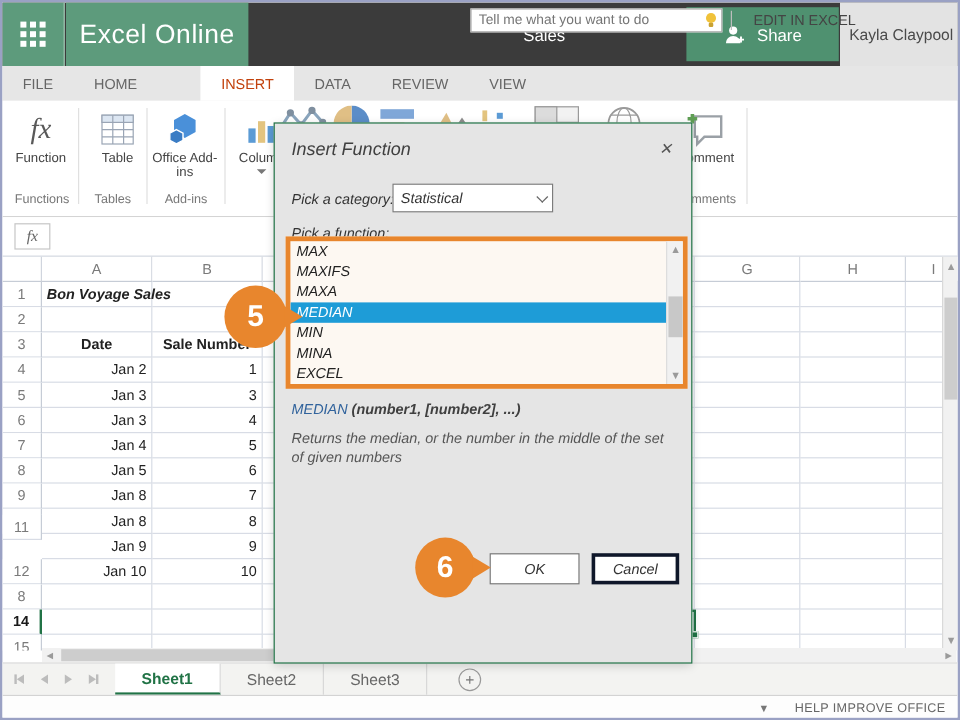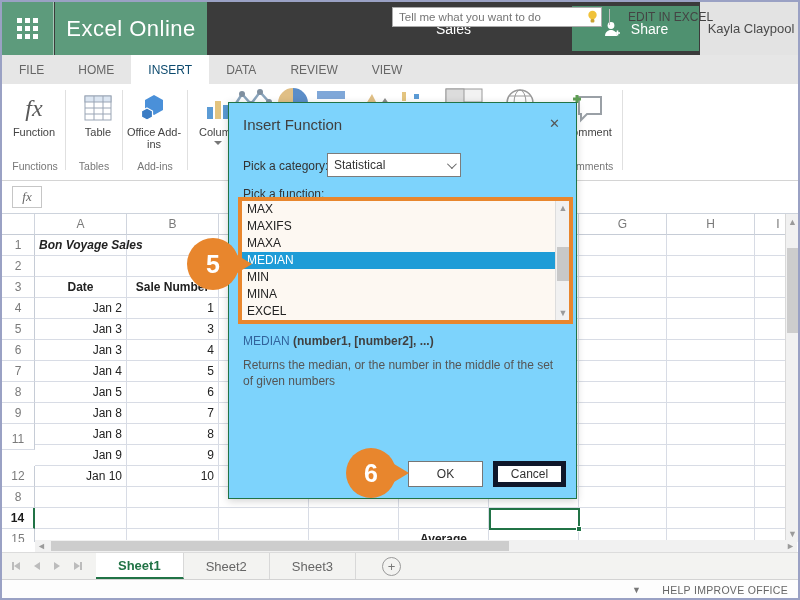--- a/index.html
+++ b/index.html
@@ -19,21 +19,21 @@
                font-size:14px; display:flex; align-items:center; justify-content:center; }
   .share-btn { position:absolute; left:570px; top:4px; width:127px; height:45px; background:#4f9170;
                color:#fff; font-size:14px; display:flex; align-items:center; justify-content:center; gap:8px; cursor:pointer; }
   .account { position:absolute; left:698px; top:0; width:102px; height:53px; background:#e3e3e3;
              color:#4a4a4a; font-size:13px; display:flex; align-items:center; justify-content:center; cursor:pointer; }
 
   
   .menubar { position:absolute; left:0; top:53px; width:100%; height:29px; background:#e6e6e6;
              display:flex; align-items:stretch; font-size:12px; color:#666; }
   .mtab { padding:0 17px; display:flex; align-items:center; cursor:pointer; }
-  .mtab.active { background:#fff; color:#0c4a6e; }
+  .mtab.active { background:#fff; color:#c2410c;margin-left:36px; }
   .tellme { position:absolute; left:390px; top:5px; width:210px; height:20px; border:1px solid #ababab;
             background:#fff; display:flex; align-items:center; }
   .tellme input { flex:1; border:0; outline:0; font-size:11.5px; color:#555; padding:0 6px;
                   font-family:"Liberation Sans", sans-serif; background:transparent; }
   .bulb { width:18px; display:flex; align-items:center; justify-content:center; }
   .menu-sep { position:absolute; left:607px; top:7px; height:16px; border-left:1px solid #bdbdbd; }
   .editexcel { position:absolute; left:618px; top:0; height:29px; display:flex; align-items:center;
                padding:0 8px; font-size:12px; color:#444; cursor:pointer; }
 
   
@@ -102,22 +102,22 @@
   .addsheet { width:19px; height:19px; border:1px solid #9a9a9a; border-radius:50%; color:#777;
               display:flex; align-items:center; justify-content:center; font-size:13px; margin:auto 0 auto 26px; cursor:pointer; }
 
   
   .statusbar { position:absolute; left:0; top:577px; width:100%; height:21px; background:#fdfdfd;
                border-top:1px solid #d3d3d3; display:flex; align-items:center; }
   .status-caret { position:absolute; left:630px; color:#777; font-size:9px; cursor:pointer; }
   .help-link { position:absolute; right:10px; font-size:10.5px; color:#666; letter-spacing:.3px; cursor:pointer; }
 
   
-  .dialog { position:absolute; left:226px; top:100px; width:349px; height:397px; background:#7dd3fc;
-            border:1px solid #217346; box-shadow:0 2px 8px rgba(0,0,0,.18); z-index:50; }
+  .dialog { position:absolute; left:226px; top:100px; width:349px; height:451px; background:#e5e5e5;
+            border:1px solid #217346; box-shadow:0 2px 8px rgba(0,0,0,.18); z-index:50;font-style:italic; }
   .dlg-title { position:absolute; left:14px; top:13px; font-size:15px; color:#404040; }
   .dlg-close { position:absolute; right:12px; top:11px; font-size:13px; color:#555; cursor:pointer; padding:2px 4px; }
   .dlg-cat-label { position:absolute; left:14px; top:56px; font-size:12px; color:#333; }
   .dlg-select { position:absolute; left:98px; top:50px; width:134px; height:24px; border:1px solid #7c7c7c;
                 display:flex; align-items:center; font-size:12px; color:#333; padding-left:6px; cursor:pointer; background:#fff; }
   .dlg-select .chev { position:absolute; right:6px; top:8px; width:7px; height:7px;
                       border-right:1px solid #666; border-bottom:1px solid #666; transform:rotate(45deg) translateY(-2px); }
   .dlg-fn-label { position:absolute; left:14px; top:84px; font-size:12px; color:#333; }
   .fnlist { position:absolute; left:9px; top:94px; width:335px; height:127px; border:4px solid #e8862d;
             background:#fdf8f2; overflow:hidden; }
@@ -127,21 +127,21 @@
   .fnthumb { position:absolute; left:1px; top:46px; width:12px; height:34px; background:#c8c8c8; }
   .fnscroll .sarrow { width:14px; }
   .dlg-sig { position:absolute; left:14px; top:231px; font-size:12px; }
   .dlg-sig .name { color:#31639c; }
   .dlg-sig .args { color:#404040; font-weight:bold; }
   .dlg-desc { position:absolute; left:14px; top:254px; width:322px; font-size:12px; color:#555; line-height:16px; }
   .dlg-btn { position:absolute; top:358px; height:26px; background:#fff; font-size:12px; color:#333;
              display:flex; align-items:center; justify-content:center; cursor:pointer;
              font-family:"Liberation Sans", sans-serif; }
   .btn-ok { left:179px; width:75px; border:1px solid #767676; }
-  .btn-cancel { left:264px; width:73px; border:5px solid #0f172a; }
+  .btn-cancel { left:264px; width:73px; border:3px solid #0f172a; }
 
   
   .callout { position:absolute; width:52px; height:52px; border-radius:50%; background:#e8862d;
              color:#fff; font-size:25px; font-weight:bold; display:flex; align-items:center;
              justify-content:center; z-index:60; }
   .callout .pt { position:absolute; right:-13px; top:17px; width:0; height:0;
                  border-top:9px solid transparent; border-bottom:9px solid transparent; border-left:15px solid #e8862d; }
   .co5 { left:185px; top:236px; }
   .co6 { left:344px; top:446px; width:50px; height:50px; }
 

